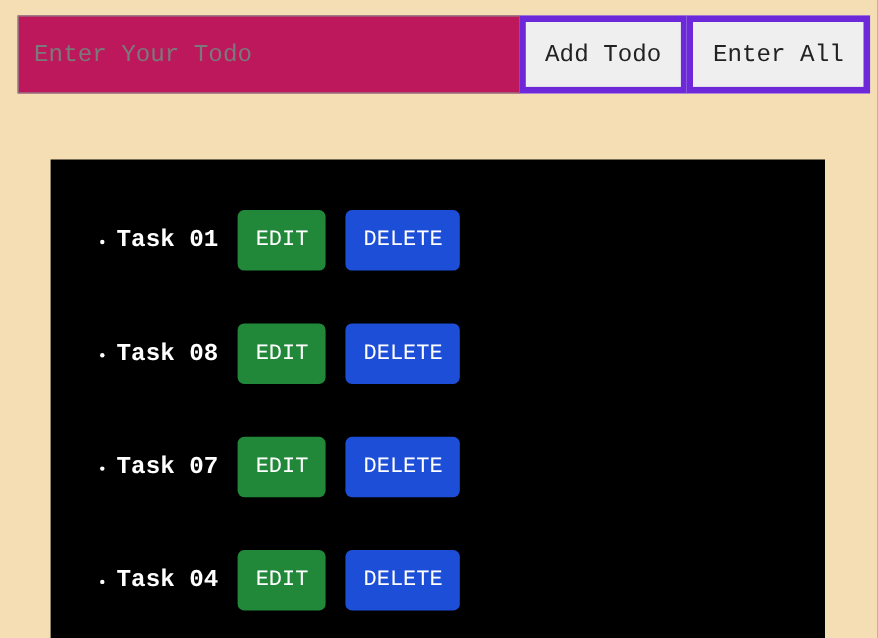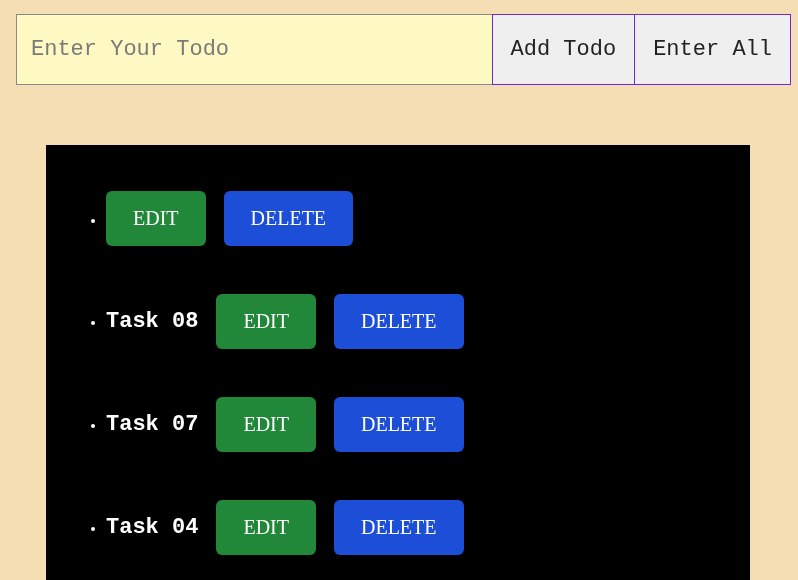--- a/index.html
+++ b/index.html
@@ -17,31 +17,31 @@
     .input-bar {
       display: flex;
       margin: 14px 7px 0 16px;
     }
     .todo-input {
       flex: 1;
       font-family: "Courier New", Courier, monospace;
       font-size: 22px;
       padding: 22px 14px;
       border: 1px solid #8a8a8a;
-      background: #fef9c3;
+      background: #be185d;
       color: #111;
     }
     .todo-input::placeholder {
       color: #7a7a7a;
     }
     .bar-button {
       font-family: "Courier New", Courier, monospace;
       font-size: 22px;
       padding: 0 18px;
-      border: 1px solid #6d28d9;
+      border: 6px solid #6d28d9;
       background: #efefef;
       color: #222;
       cursor: pointer;
       margin-left: -1px;
       white-space: nowrap;
     }
     .list-wrap {
       background: #000000;
       margin: 60px 48px 0 46px;
       padding: 46px 0 40px 0;
@@ -61,26 +61,26 @@
     }
     .task-label {
       font-family: "Courier New", Courier, monospace;
       font-weight: bold;
       font-size: 22px;
       color: #ffffff;
       margin-right: 18px;
       white-space: nowrap;
     }
     .btn-edit, .btn-delete {
-      font-family: Liberation Serif, serif;
+      font-family: Liberation Mono, monospace;
       font-size: 20px;
       color: #ffffff;
       border: none;
       border-radius: 6px;
-      padding: 16px 27px;
+      padding: 16px 16px;
       cursor: pointer;
     }
     .btn-edit {
       background-color: #218739;
       margin-right: 18px;
     }
     .btn-delete {
       background-color: #1d4ed8;
     }
   </style>
@@ -90,20 +90,21 @@
 <div class="input-bar">
   <input type="text" class="todo-input" placeholder="Enter Your Todo" style="">
   <button class="bar-button">Add Todo</button>
   <button class="bar-button">Enter All</button>
 </div>
 
 <div class="list-wrap">
   <ul class="todo-list" id="todo-list">
       <li class="todo-item">
         <div class="item-row">
+          <span class="task-label">Task 01</span>
           <button class="btn-edit">EDIT</button>
           <button class="btn-delete">DELETE</button>
         </div>
       </li>
       <li class="todo-item">
         <div class="item-row">
           <span class="task-label">Task 08</span>
           <button class="btn-edit">EDIT</button>
           <button class="btn-delete">DELETE</button>
         </div>

